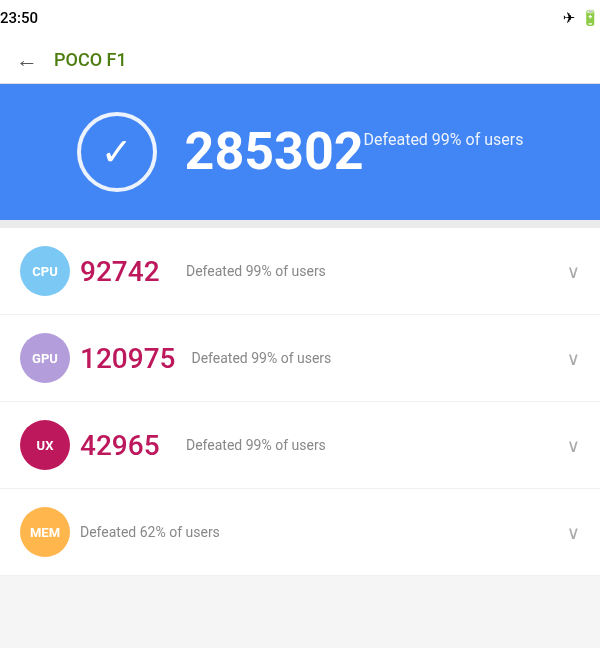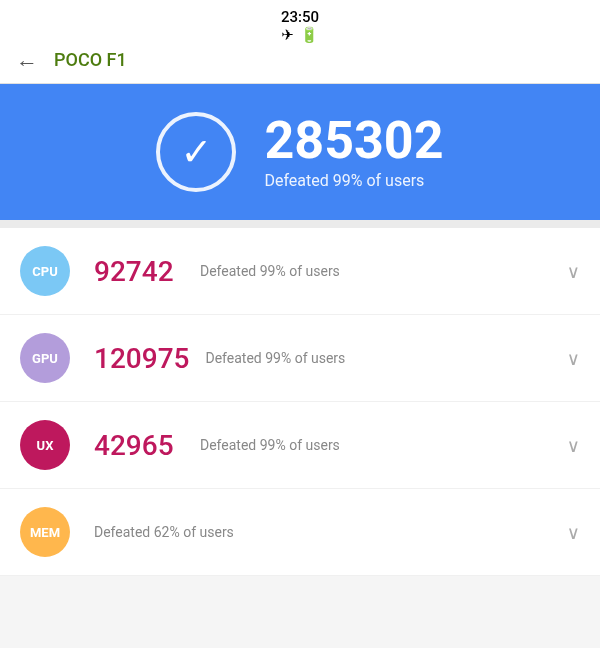--- a/index.html
+++ b/index.html
@@ -10,23 +10,22 @@
       background: #f5f5f5;
       overflow: hidden;
     }
 
     
     .status-bar {
       background: #fff;
       display: flex;
       justify-content: space-between;
       align-items: center;
-      padding: 8px 16px;
+      padding: 8px 0;
       height: 36px;
-      flex-direction: column;
     }
     .status-time {
       font-size: 15px;
       font-weight: 500;
       color: #000;
     }
     .status-icons {
       display: flex;
       align-items: center;
       gap: 6px;
@@ -76,21 +75,21 @@
       justify-content: center;
       flex-shrink: 0;
     }
     .check-mark {
       font-size: 38px;
       color: #fff;
       line-height: 1;
     }
     .score-info {
       display: flex;
-      flex-direction: column;
+      flex-direction: row;
     }
     .score-number {
       font-size: 52px;
       font-weight: 700;
       color: #fff;
       line-height: 1;
     }
     .score-subtitle {
       font-size: 16px;
       color: rgba(255,255,255,0.9);
@@ -103,21 +102,21 @@
       background: #ebebeb;
     }
 
     
     .score-row {
       background: #fff;
       display: flex;
       align-items: center;
       padding: 18px 20px;
       border-bottom: 1px solid #f0f0f0;
-      gap: 24px;
+      gap: 10px;
     }
     .score-badge {
       width: 50px;
       height: 50px;
       border-radius: 50%;
       display: flex;
       align-items: center;
       justify-content: center;
       font-size: 13px;
       font-weight: 700;

